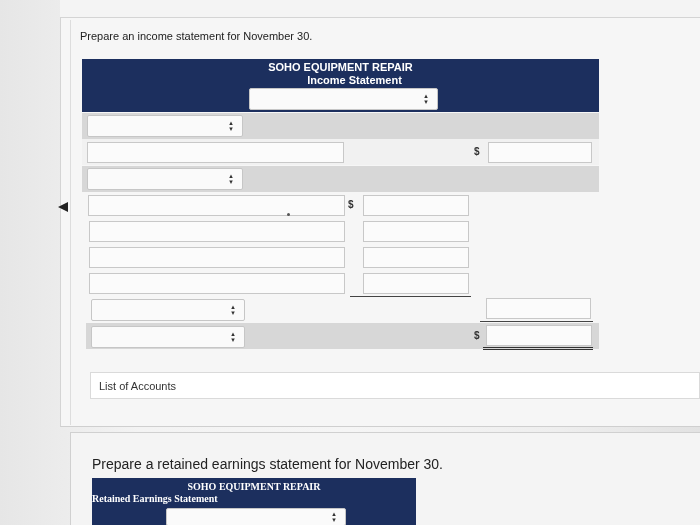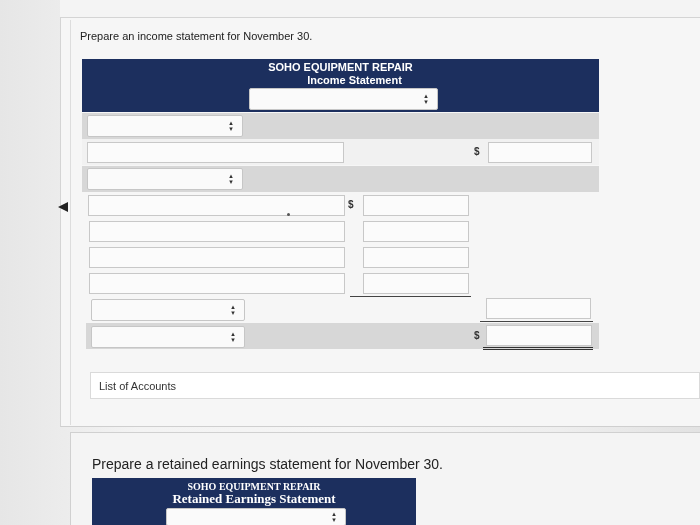--- a/index.html
+++ b/index.html
@@ -95,22 +95,22 @@
   .header-band2 {
     position: absolute; left: 92px; top: 478px; width: 324px; height: 47px;
     background: #1c2f5e;
   }
   .header-band2 .t1 {
     position: absolute; left: 0; top: 3px; width: 324px; text-align: center;
     color: #fff; font-weight: bold; font-size: 10px; line-height: 12px;
     font-family: "Liberation Serif", serif;
   }
   .header-band2 .t2 {
-    position: absolute; left: 0; top: 15px; width: 324px; text-align: center;
-    color: #fff; font-weight: bold; font-size: 13px; line-height: 12px;
+    position: absolute; left: 0; top: 15px; width: 324px; text-align: left;
+    color: #fff; font-weight: bold; font-size: 10px; line-height: 12px;
     font-family: "Liberation Serif", serif;
   }
   .cursor {
     position: absolute; left: 58px; top: 202px; width: 0; height: 0;
     border-top: 5px solid transparent; border-bottom: 5px solid transparent;
     border-right: 10px solid #222;
   }
   .dot {
     position: absolute; width: 3px; height: 3px; border-radius: 50%; background: #555;
   }

